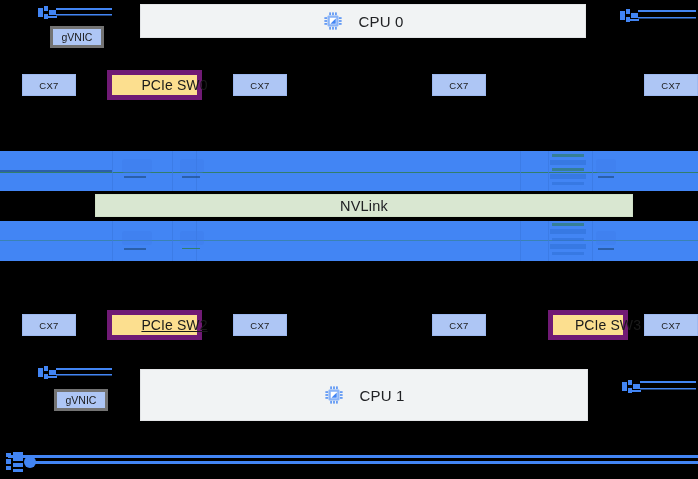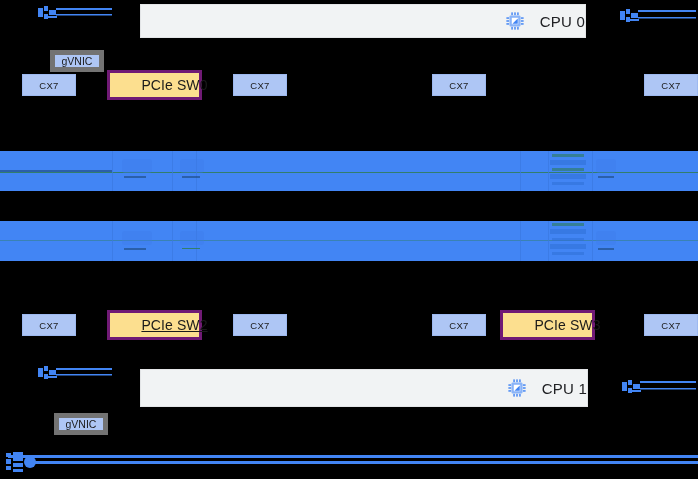--- a/index.html
+++ b/index.html
@@ -10,39 +10,39 @@
   }
   .stage{position:absolute;inset:0;}
 
   
   .node{position:absolute;box-sizing:border-box;display:flex;
         align-items:center;justify-content:center;}
 
   
   .cpu-bar{
     background:#f1f3f4;border:1px solid #e3e5e7;
-    gap:14px;font-size:15px;color:#202124;letter-spacing:.2px;justify-content:flex-end;
+    gap:14px;font-size:15px;color:#202124;letter-spacing:.2px;
   }
   .cpu-bar .cpu-label{font-size:15px;}
 
   
   .chip-icon{width:22px;height:22px;display:block;flex:0 0 auto;}
 
   
   .cx7{
     background:#aec6f5;border:1px solid #9db9f0;
     font-size:9.5px;color:#1b1b1b;letter-spacing:.3px;
   }
   .pcie{
-    background:#fcdf8f;border:3px solid #701a75;
+    background:#fcdf8f;border:5px solid #701a75;
     font-size:14px;color:#1b1b1b;letter-spacing:.1px;padding-left:40px;
   }
   .gvnic{
-    background:#aec6f5;border:5px solid #737373;
-    font-size:10.5px;color:#1b1b1b;margin-top:24px;
+    background:#aec6f5;border:3px solid #737373;
+    font-size:10.5px;color:#1b1b1b;
   }
 
   
   .nvlink{
     background:#d9e7d1;border:1px solid #cfe0c6;
     font-size:14.5px;color:#202124;letter-spacing:.2px;
   }
 
   
   .gpu-band{
@@ -157,20 +157,23 @@
     <div class="blk" style="left:552px;top:3px;width:32px;height:3px;background:#2b7a4b;"></div>
     <div class="blk" style="left:550px;top:9px;width:36px;height:5px;"></div>
     <div class="blk" style="left:552px;top:17px;width:32px;height:3px;background:#2b7a4b;"></div>
     <div class="blk" style="left:550px;top:23px;width:36px;height:5px;"></div>
     <div class="blk" style="left:552px;top:31px;width:32px;height:3px;"></div>
     <div class="vline" style="left:592px;top:0;bottom:0;"></div>
     <div class="glyph" style="left:596px;top:8px;width:20px;height:14px;border-radius:3px;opacity:.35;"></div>
     <div class="hline dark" style="left:598px;width:16px;top:25px;height:2px;"></div>
   </div>
 
+  <div class="node nvlink" style="left:95px;top:194px;width:538px;height:23px;">
+    <span>NVLink</span>
+  </div>
 
   <div class="gpu-band" style="left:0px;top:221px;width:698px;height:40px;">
     <div class="hline" style="left:0;right:0;top:19px;opacity:.4;"></div>
     <div class="vline" style="left:112px;top:0;bottom:0;"></div>
     <div class="vline" style="left:172px;top:0;bottom:0;"></div>
     <div class="vline" style="left:196px;top:0;bottom:0;"></div>
     <div class="glyph" style="left:122px;top:10px;width:30px;height:14px;border-radius:3px;opacity:.35;"></div>
     <div class="hline dark" style="left:124px;width:22px;top:27px;height:2px;"></div>
     <div class="glyph" style="left:180px;top:10px;width:24px;height:14px;border-radius:3px;opacity:.35;"></div>
     <div class="hline" style="left:182px;width:18px;top:27px;"></div>
@@ -195,21 +198,21 @@
   </div>
 
   <div class="node cx7" style="left:233px;top:314px;width:54px;height:22px;">
     <span>CX7</span>
   </div>
 
   <div class="node cx7" style="left:432px;top:314px;width:54px;height:22px;">
     <span>CX7</span>
   </div>
 
-  <div class="node pcie" style="left:500px;top:310px;width:95px;height:30px;">
+  <div class="node pcie" style="left:548px;top:310px;width:80px;height:30px;">
     <span>PCIe SW3</span>
   </div>
 
   <div class="node cx7" style="left:644px;top:314px;width:54px;height:22px;">
     <span>CX7</span>
   </div>
 
   <svg class="link-icon" style="left:38px;top:365px;width:74px;height:16px;" viewBox="0 0 74 16">
     <rect x="0" y="3" width="5" height="9" fill="#4285f4"></rect>
     <rect x="6" y="1" width="4" height="5" fill="#4285f4"></rect>
@@ -217,21 +220,21 @@
     <rect x="11" y="5" width="7" height="5" fill="#4285f4"></rect>
     <rect x="10" y="11" width="9" height="2" fill="#4285f4"></rect>
     <rect x="18" y="3" width="56" height="2" fill="#4285f4"></rect>
     <rect x="18" y="9" width="56" height="1.5" fill="#4285f4"></rect>
   </svg>
 
   <div class="node gvnic" style="left:54px;top:389px;width:54px;height:22px;">
     <span>gVNIC</span>
   </div>
 
-  <div class="node cpu-bar" style="left:140px;top:369px;width:448px;height:38px;">
+  <div class="node cpu-bar" style="left:140px;top:369px;width:448px;height:52px;">
     <svg class="chip-icon" viewBox="0 0 24 24">
       <rect x="6" y="6" width="12" height="12" rx="1" fill="#8ab4f8"></rect>
       <rect x="8.5" y="8.5" width="7" height="7" fill="#ffffff"></rect>
       <path d="M9.2 15 L15 9.2 L15 15 Z" fill="#4285f4"></path>
       <g fill="#4285f4">
         <rect x="8" y="2.6" width="1.6" height="3"></rect>
         <rect x="11.2" y="2.6" width="1.6" height="3"></rect>
         <rect x="14.4" y="2.6" width="1.6" height="3"></rect>
         <rect x="8" y="18.4" width="1.6" height="3"></rect>
         <rect x="11.2" y="18.4" width="1.6" height="3"></rect>

